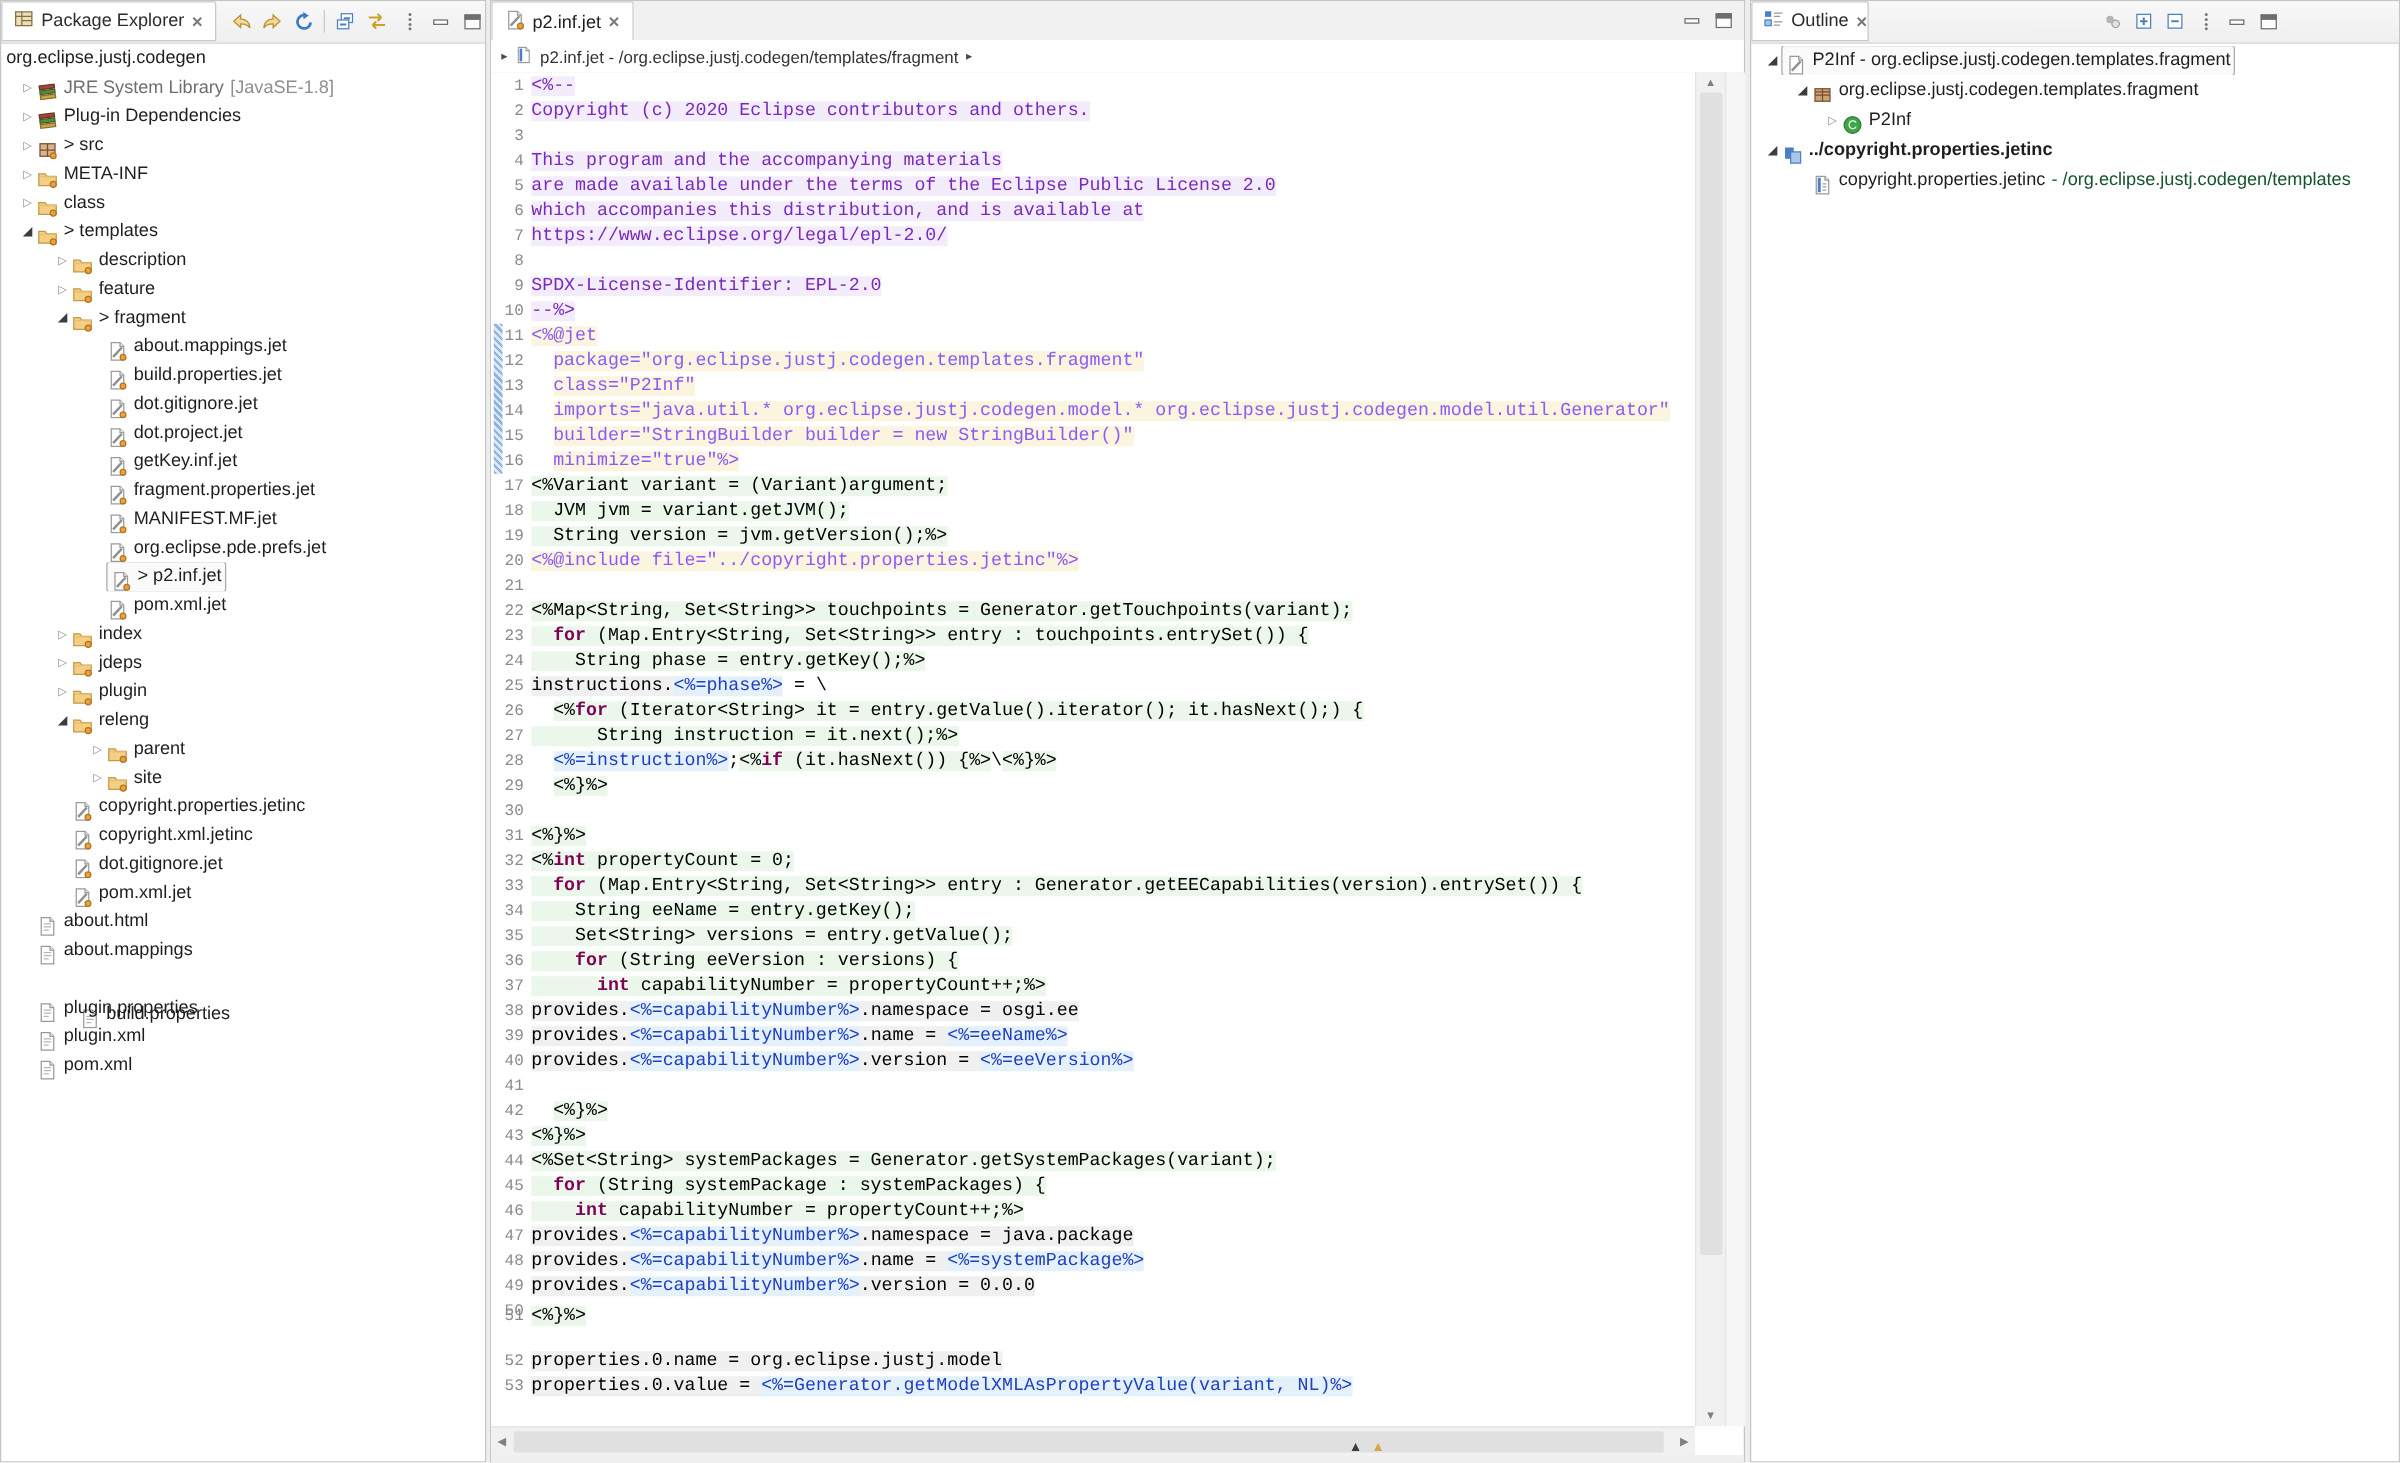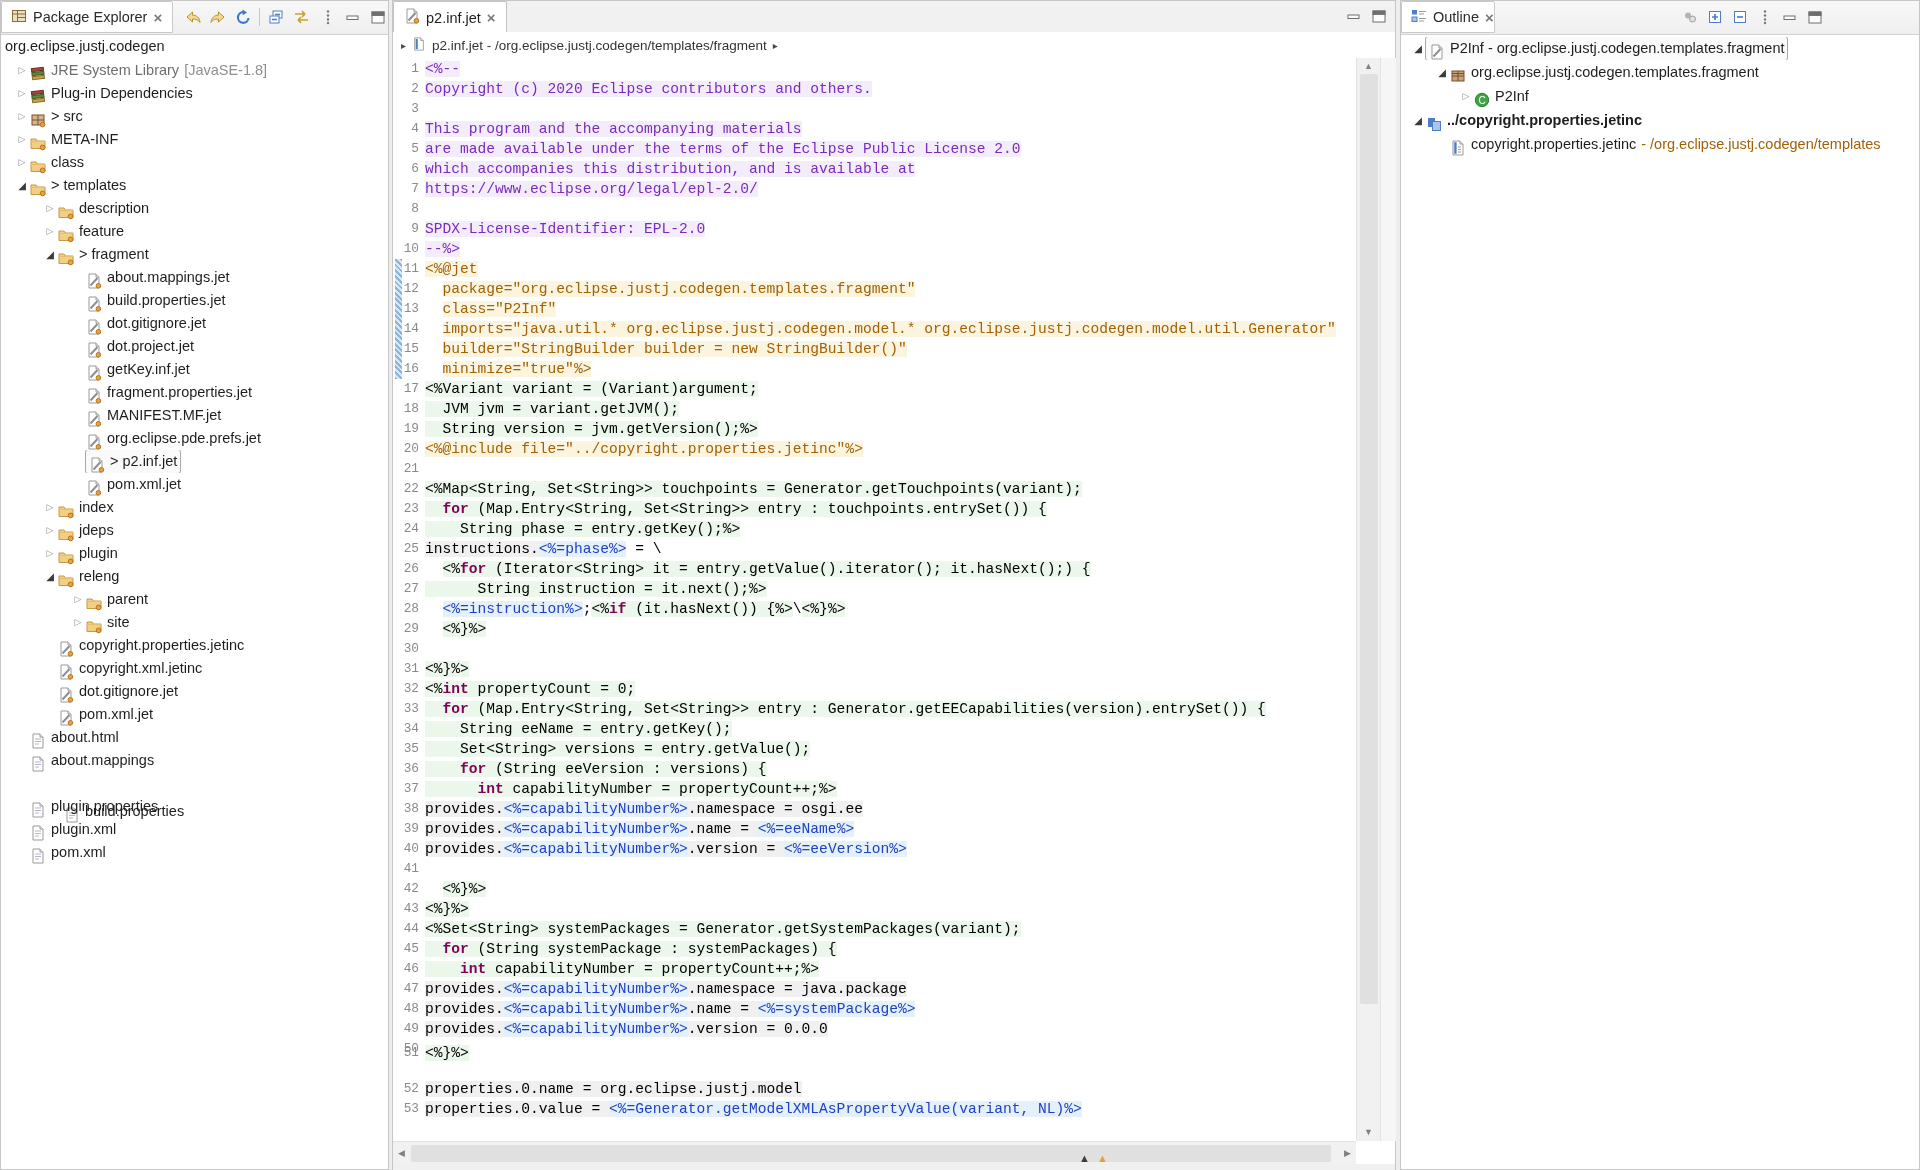--- a/index.html
+++ b/index.html
@@ -21,36 +21,36 @@
   
   .trow{position:absolute;left:0;right:0;height:23px;line-height:23px;white-space:nowrap;overflow:hidden;}
   .trow .arrow{position:absolute;top:0;width:14px;font-size:9px;color:#8F8F8F;text-align:center;cursor:pointer;}
   .trow .arrow.exp{color:#3C3C3C;font-size:10px;}
   .trow .grp{position:absolute;top:0;display:inline-flex;align-items:flex-end;gap:5px;height:23px;}
   .trow .grp .ic{display:inline-flex;width:16px;height:16px;}
   .trow .suffix{color:#8F8F8F;}
   .trow.muted .tlabel{color:#6E6E6E;}
   .trow .bold{font-weight:bold;}
   .selbox{outline:1px solid #A8A8A8;background:#FAFAFA;border-radius:2px;padding:0 3px;}
-  .ol-suffix{color:#a16207;}
+  .ol-suffix{color:#14532d;}
   
   #ed-tabs{position:absolute;left:0;top:0;right:0;height:31px;background:#F1F1F1;border-bottom:1px solid #C9C9C9;}
   #ed-tab{position:absolute;left:0;top:0;height:31px;background:#fff;border:1px solid #C3C3C3;border-bottom:none;
        border-radius:2px 2px 0 0;display:flex;align-items:center;gap:6px;padding:0 10px;}
   #breadcrumb{position:absolute;left:0;top:31px;right:0;height:26px;background:#fff;border-bottom:1px solid #E3E3E3;
        display:flex;align-items:center;gap:6px;padding-left:8px;font-size:13.5px;color:#333;}
   .crumb-arrow{color:#4A4A4A;font-size:10px;}
   #code-area{position:absolute;left:0;top:57px;width:963px;height:1083px;background:#fff;overflow:hidden;}
   .crow{position:absolute;left:0;right:0;height:20px;}
   .crow .ln{position:absolute;left:0;top:0;width:26px;text-align:right;font-family:"Liberation Mono",monospace;
        font-size:12.8px;line-height:20px;color:#8A8A8A;}
   .crow .lc{position:absolute;left:32px;top:0;white-space:pre;font-family:"Liberation Mono",monospace;
        font-size:14.6px;line-height:20px;color:#000;}
   .seg-c{color:#7A2BBB;background:#F3EDFB;}
-  .seg-d{color:#a16207;background:#FBF4DF;}
+  .seg-d{color:#8b5cf6;background:#FBF4DF;}
   .seg-s{color:#000;background:#EAF7EA;}
   .seg-k{color:#7F0055;font-weight:bold;background:#EAF7EA;}
   .seg-e{color:#2140C0;background:#E4F1FB;}
   .seg-l{color:#000;background:#F0F0F0;}
   .seg-p{color:#000;}
   #diff-bar{position:absolute;left:2px;top:201px;width:7px;height:120px;
        background:repeating-linear-gradient(45deg,#8FB4DC 0 2px,#D9E7F6 2px 4px);}
   #v-scroll{position:absolute;left:963px;top:57px;width:24px;height:1083px;background:#F1F1F1;border-left:1px solid #E2E2E2;}
   #v-thumb{position:absolute;left:3px;top:16px;width:18px;height:930px;background:#E0E0E0;border-radius:2px;}
   #ov-ruler{position:absolute;left:987px;top:57px;width:15px;height:1083px;background:#F6F6F6;border-left:1px solid #E4E4E4;}

